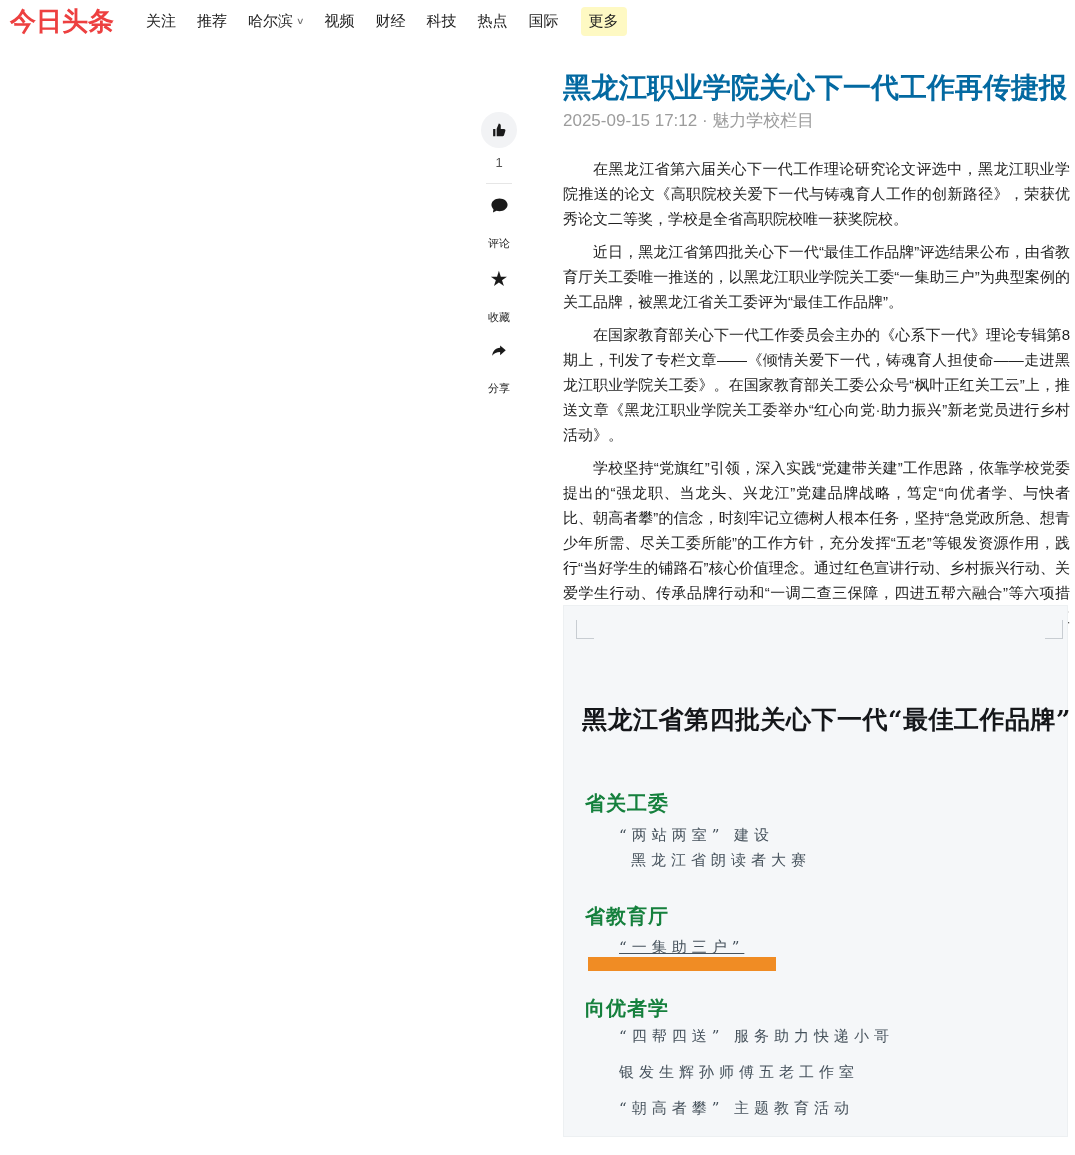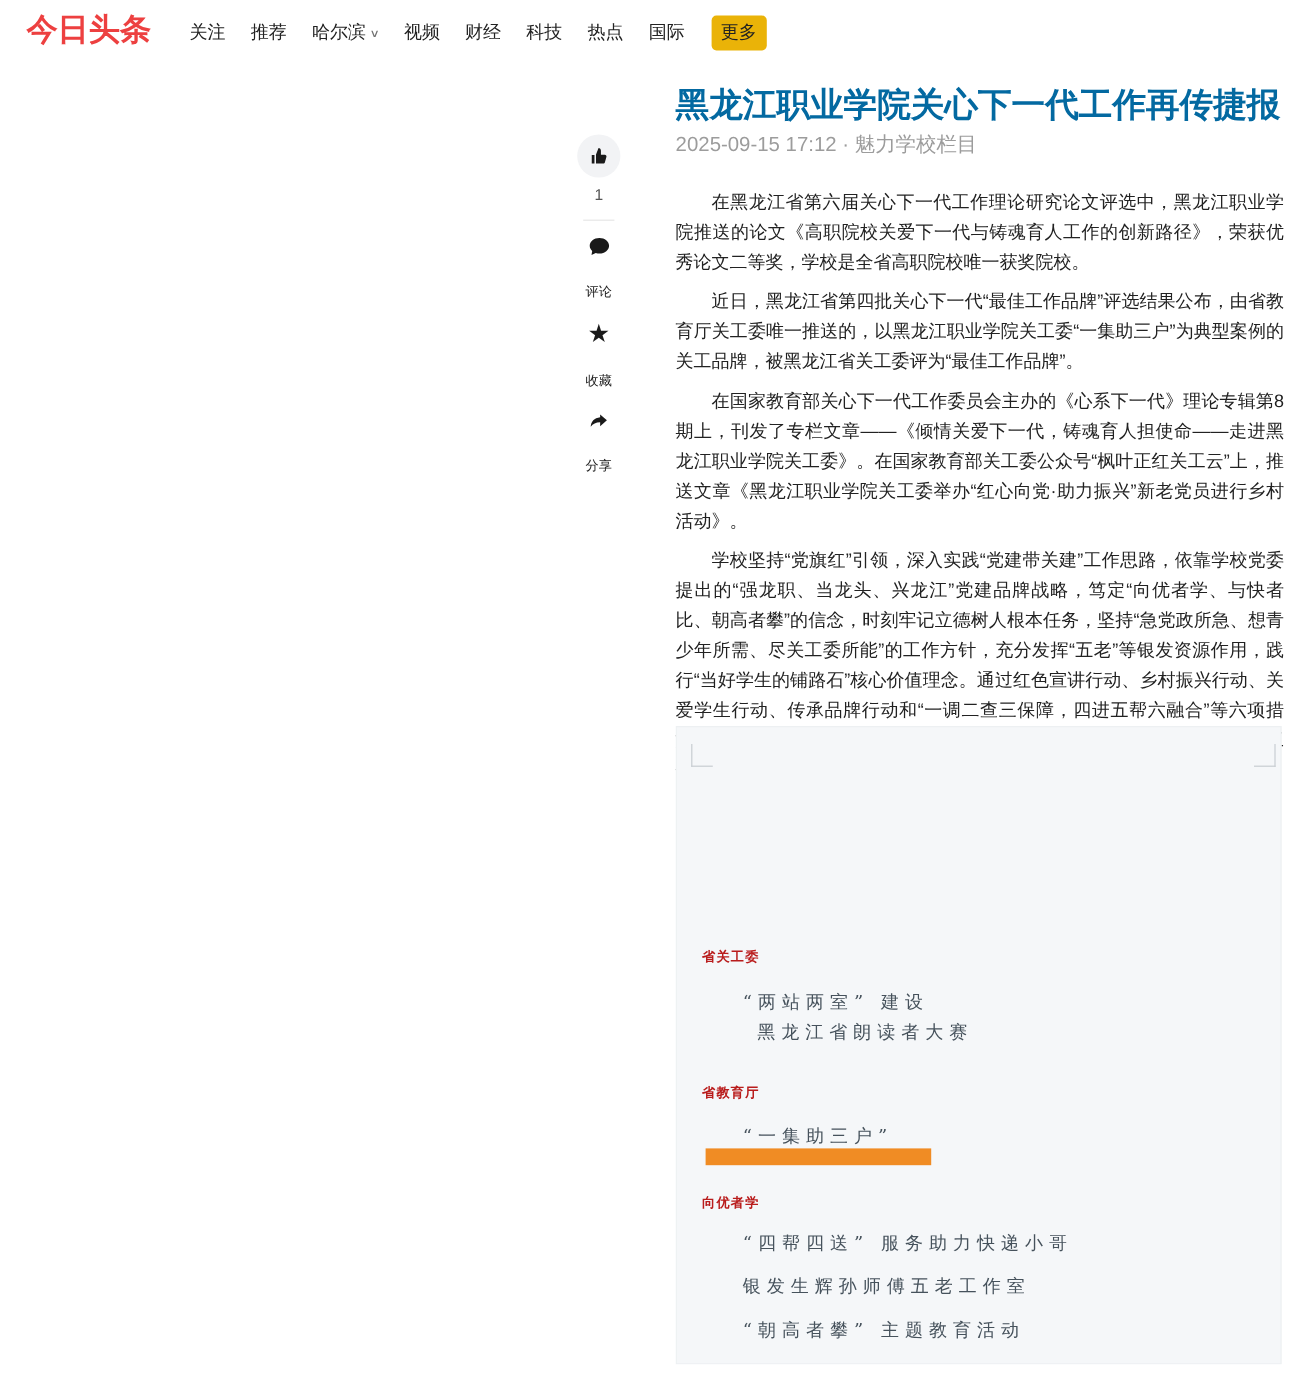--- a/index.html
+++ b/index.html
@@ -3,29 +3,29 @@
 <meta charset="utf-8">
 <style>
   html,body{margin:0;padding:0;}
   body{
     width:1075px;height:1155px;position:relative;overflow:hidden;
     background:#ffffff;font-family:"Liberation Sans",sans-serif;color:#222;
   }
   
   .topbar{
     position:absolute;top:0;left:0;width:100%;height:42px;
-    display:flex;align-items:flex-end;padding-left:22px;box-sizing:border-box;background:#fff;
+    display:flex;align-items:center;padding-left:10px;box-sizing:border-box;background:#fff;
   }
   .logo{
     color:#ed4040;font-size:26px;font-weight:900;letter-spacing:0;
     font-family:"DejaVu Sans",sans-serif;margin-right:24px;cursor:pointer;white-space:nowrap;
   }
   .nav{display:flex;align-items:center;font-size:15px;color:#222;}
   .nav-item{padding:5px 8px;margin-right:5px;cursor:pointer;white-space:nowrap;display:flex;align-items:center;}
-  .nav-item.more{background:#eab308;border-radius:4px;margin-left:9px;}
+  .nav-item.more{background:#fef9c3;border-radius:4px;margin-left:9px;}
   .caret{font-size:9px;color:#707070;margin-left:4px;transform:scaleX(1.3);}
   
   .rail{position:absolute;left:480px;top:112px;width:38px;display:flex;flex-direction:column;align-items:center;}
   .like-btn{width:36px;height:36px;border-radius:50%;background:#f2f3f5;display:flex;align-items:center;justify-content:center;cursor:pointer;}
   .like-count{font-size:13px;color:#555;margin-top:7px;}
   .rail-divider{width:26px;height:1px;background:#e6e6e6;margin:13px 0 12px;}
   .rail-group{display:flex;flex-direction:column;align-items:center;margin-bottom:17px;cursor:pointer;}
   .rail-label{font-size:11px;color:#222;margin-top:21px;}
   .star-glyph{font-size:21px;line-height:21px;color:#1a1a1a;}
   .rail svg{display:block;}
@@ -42,27 +42,27 @@
   }
   .corner-tl{position:absolute;left:13px;top:15px;width:17px;height:18px;
     border-left:1px solid #c8cdd2;border-bottom:1px solid #c8cdd2;}
   .corner-tr{position:absolute;right:5px;top:15px;width:17px;height:18px;
     border-right:1px solid #c8cdd2;border-bottom:1px solid #c8cdd2;}
   .doc-title{
     position:absolute;left:19px;top:98px;white-space:nowrap;
     font-family:"DejaVu Serif","Liberation Serif",serif;font-weight:700;
     font-size:25px;color:#15171a;letter-spacing:0.5px;
   }
-  .doc-header{position:absolute;left:22px;font-weight:700;font-size:11px;color:#b91c1c;
+  .doc-header{position:absolute;left:22px;font-weight:700;font-size:20px;color:#15803d;
     font-family:"Liberation Sans",sans-serif;letter-spacing:1px;white-space:nowrap;}
   .doc-item{position:absolute;left:56px;font-family:"DejaVu Serif","Liberation Serif",serif;
     font-size:15px;color:#46525c;letter-spacing:5px;white-space:nowrap;}
   .doc-highlight{position:absolute;left:25px;top:352px;width:188px;height:14px;background:#f08c24;}
   .h1{top:185px;} .i11{top:221px;} .i12{top:246px;margin-left:12px;}
-  .h2{top:298px;} .i21{top:333px;}
+  .h2{top:298px;} .i21{top:333px;text-decoration:underline;}
   .h3{top:390px;} .i31{top:422px;} .i32{top:458px;} .i33{top:494px;}
 </style>
 </head>
 <body>
 
 <div class="topbar">
   <div class="logo">今日头条</div>
   <div class="nav">
     <div class="nav-item">
         <span>关注</span>
@@ -126,20 +126,21 @@
     <p>在黑龙江省第六届关心下一代工作理论研究论文评选中，黑龙江职业学院推送的论文《高职院校关爱下一代与铸魂育人工作的创新路径》，荣获优秀论文二等奖，学校是全省高职院校唯一获奖院校。</p>
     <p>近日，黑龙江省第四批关心下一代“最佳工作品牌”评选结果公布，由省教育厅关工委唯一推送的，以黑龙江职业学院关工委“一集助三户”为典型案例的关工品牌，被黑龙江省关工委评为“最佳工作品牌”。</p>
     <p>在国家教育部关心下一代工作委员会主办的《心系下一代》理论专辑第8期上，刊发了专栏文章——《倾情关爱下一代，铸魂育人担使命——走进黑龙江职业学院关工委》。在国家教育部关工委公众号“枫叶正红关工云”上，推送文章《黑龙江职业学院关工委举办“红心向党·助力振兴”新老党员进行乡村活动》。</p>
     <p>学校坚持“党旗红”引领，深入实践“党建带关建”工作思路，依靠学校党委提出的“强龙职、当龙头、兴龙江”党建品牌战略，笃定“向优者学、与快者比、朝高者攀”的信念，时刻牢记立德树人根本任务，坚持“急党政所急、想青少年所需、尽关工委所能”的工作方针，充分发挥“五老”等银发资源作用，践行“当好学生的铺路石”核心价值理念。通过红色宣讲行动、乡村振兴行动、关爱学生行动、传承品牌行动和“一调二查三保障，四进五帮六融合”等六项措施，为下一代健康成长做了大量探索，形成了具有“龙职”特色的关心下一代工作生动实践。</p>
   </div>
 </div>
 
 <div class="doc-image">
   <div class="corner-tl"></div>
   <div class="corner-tr"></div>
+  <div class="doc-title">黑龙江省第四批关心下一代“最佳工作品牌”</div>
 
   <div class="doc-header h1">省关工委</div>
   <div class="doc-item i11">“两站两室” 建设</div>
   <div class="doc-item i12">黑龙江省朗读者大赛</div>
 
   <div class="doc-header h2">省教育厅</div>
   <div class="doc-item i21">“一集助三户”</div>
   <div class="doc-highlight"></div>
 
   <div class="doc-header h3">向优者学</div>

